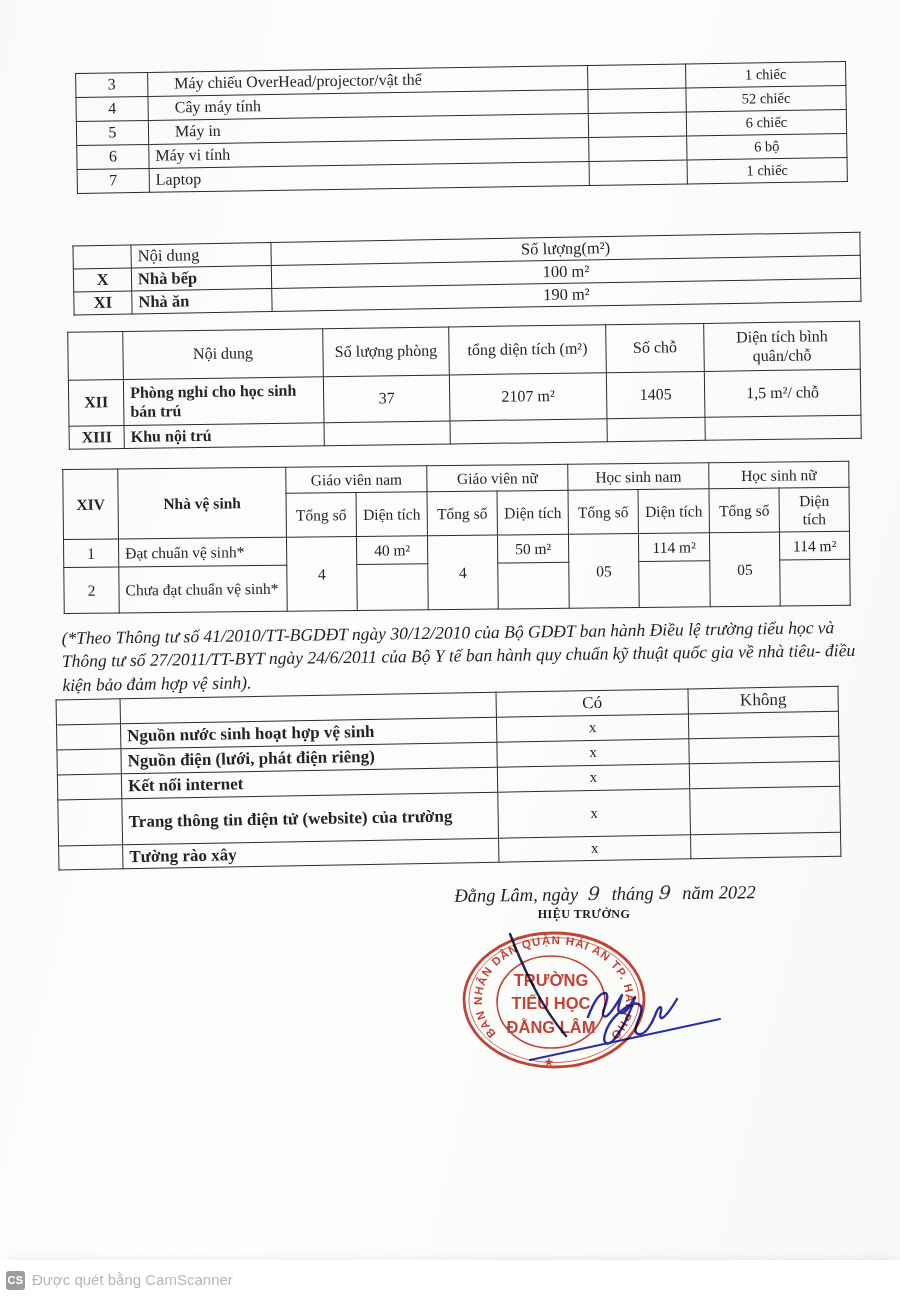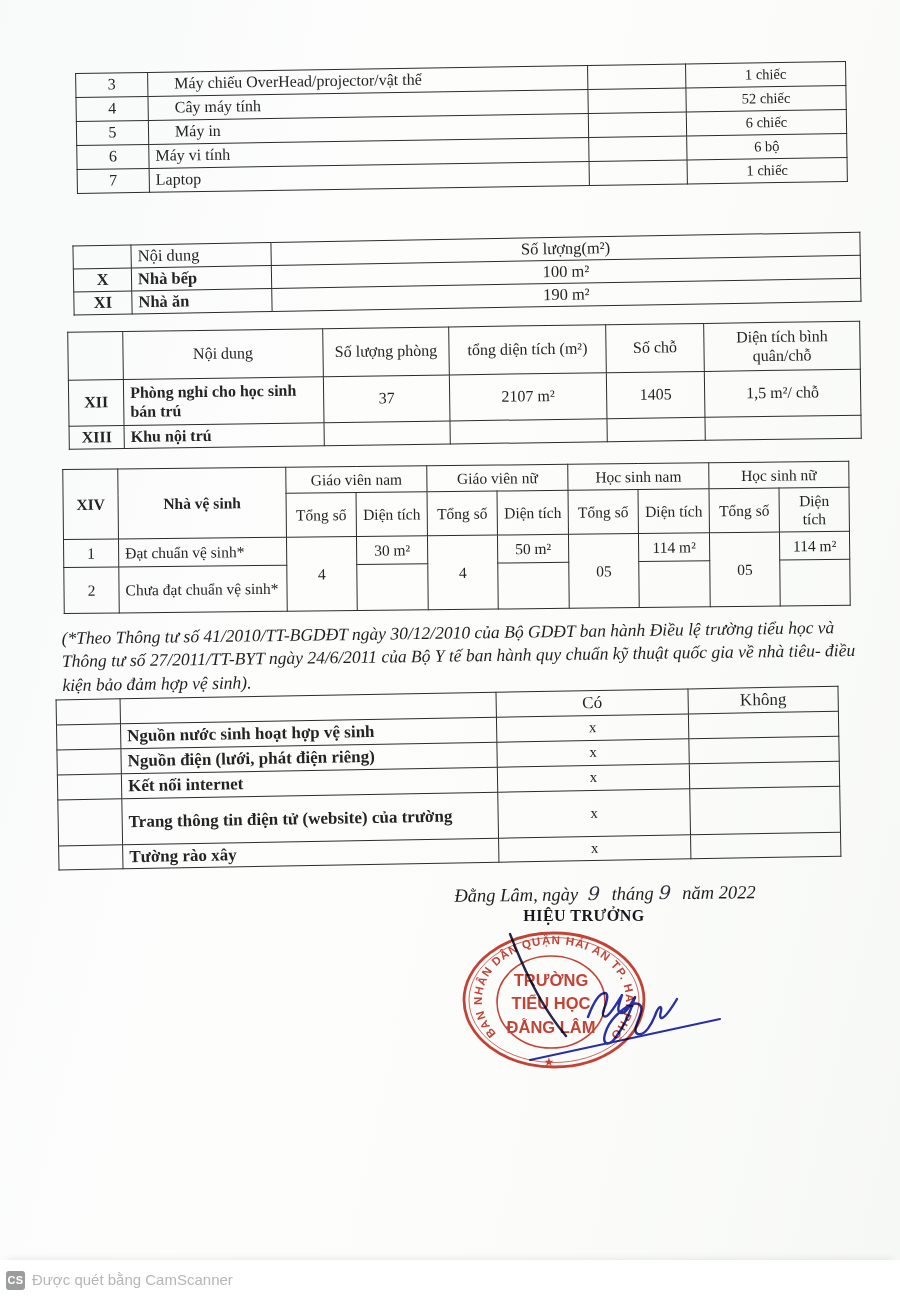--- a/index.html
+++ b/index.html
@@ -42,21 +42,21 @@
 
   
   #dateline {
     position:absolute; left:414px; top:882px; width:382px; text-align:center;
     font-style:italic; font-size:18.5px; transform:rotate(-0.7deg); color:#1d1d1d;
   }
   #dateline .hand { display:inline-block; font-family:"DejaVu Serif",serif; font-size:19px; color:#32343c; transform:rotate(5deg); margin:0 7px 0 5px; }
   #dateline .hand.m { margin:0 6px 0 1px; }
   #role {
     position:absolute; left:478px; top:907px; width:212px; text-align:center;
-    font-weight:bold; font-size:16px; letter-spacing:0.5px; color:#17171c;
+    font-weight:bold; font-size:12px; letter-spacing:0.5px; color:#17171c;
   }
   #stamp { position:absolute; left:455px; top:920px; width:200px; height:170px; mix-blend-mode:multiply; opacity:0.93; }
   #sig   { position:absolute; left:488px; top:922px; width:340px; height:145px; mix-blend-mode:multiply; }
   #signer {
     position:absolute; left:472px; top:1053px; width:262px; text-align:center;
     font-weight:bold; font-size:21.5px; color:#17171a; letter-spacing:0.3px;
   }
 
   
   #footer {
@@ -219,21 +219,21 @@
         <td class="c">Diện tích</td>
         <td class="c">Tổng số</td>
         <td class="c">Diện tích</td>
         <td class="c">Tổng số</td>
         <td class="c">Diện tích</td>
       </tr>
       <tr style="height:28px;">
         <td class="c">1</td>
         <td>Đạt chuẩn vệ sinh*</td>
         <td class="c" rowspan="2">4</td>
-        <td class="c">30 m²</td>
+        <td class="c">40 m²</td>
         <td class="c" rowspan="2">4</td>
         <td class="c">50 m²</td>
         <td class="c" rowspan="2">05</td>
         <td class="c">114 m²</td>
         <td class="c" rowspan="2">05</td>
         <td class="c">114 m²</td>
       </tr>
       <tr style="height:46px;">
         <td class="c">2</td>
         <td>Chưa đạt chuẩn vệ sinh*</td>

